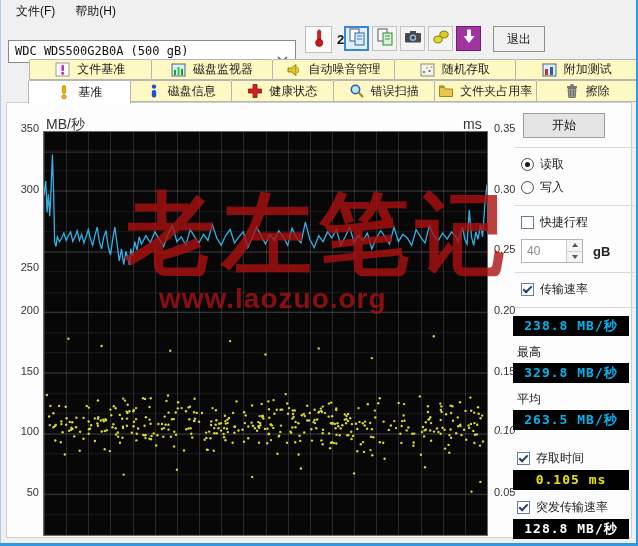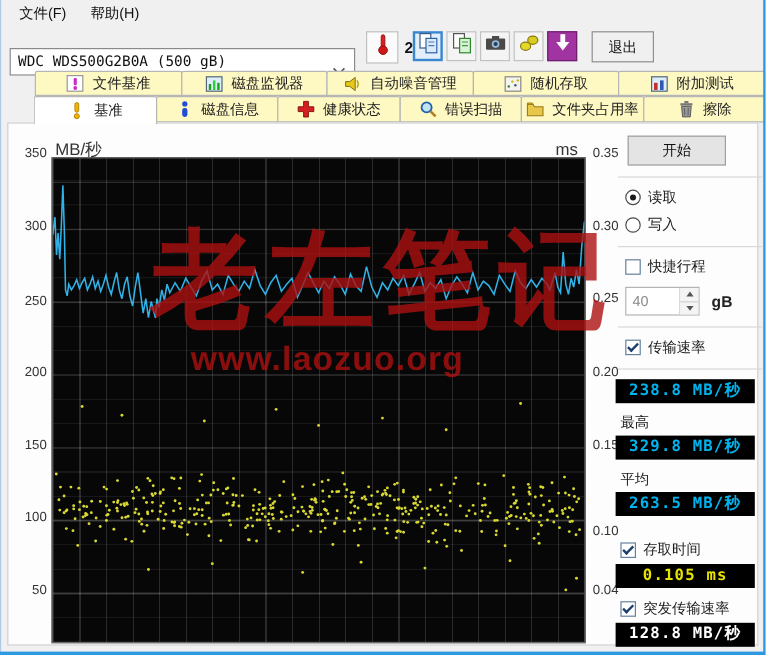--- a/index.html
+++ b/index.html
@@ -731,32 +731,32 @@
             <circle cx="310.1" cy="341.4" r="1.2" fill="#d8d832"></circle>
             <circle cx="381.0" cy="335.3" r="1.2" fill="#d8d832"></circle>
             <circle cx="427.5" cy="359.6" r="1.2" fill="#d8d832"></circle>
             <circle cx="436.4" cy="349.9" r="1.2" fill="#d8d832"></circle>
           </svg>
       </div>
       <div class="watermark" id="wm1">老左笔记</div>
       <div class="watermark" id="wm2">www.laozuo.org</div>
     <div class="tick tick-l" style="top: 18.998px; left: 5px;">350</div>
         <div class="tick tick-l" style="top: 79.6634px; left: 5px;">300</div>
-        <div class="tick tick-l" style="top: 142px; left: 5px;">250</div>
+        <div class="tick tick-l" style="top: 158px; left: 5px;">250</div>
         <div class="tick tick-l" style="top: 200.994px; left: 5px;">200</div>
         <div class="tick tick-l" style="top: 261.659px; left: 5px;">150</div>
         <div class="tick tick-l" style="top: 322.325px; left: 5px;">100</div>
         <div class="tick tick-l" style="top: 382.99px; left: 5px;">50</div>
         <div class="tick tick-r" style="top: 18.998px; left: 487px;">0.35</div>
         <div class="tick tick-r" style="top: 79.6634px; left: 487px;">0.30</div>
         <div class="tick tick-r" style="top: 140.329px; left: 487px;">0.25</div>
         <div class="tick tick-r" style="top: 200.994px; left: 487px;">0.20</div>
         <div class="tick tick-r" style="top: 261.659px; left: 487px;">0.15</div>
-        <div class="tick tick-r" style="top: 334px; left: 487px;">0.10</div>
-        <div class="tick tick-r" style="top: 382.99px; left: 487px;">0.04</div>
+        <div class="tick tick-r" style="top: 321px; left: 487px; font-style: italic;">0.10</div>
+        <div class="tick tick-r" style="top: 382.99px; left: 487px;">0.05</div>
       </div>
 
     <div class="rpanel">
       <div class="start-btn">开始</div>
       <hr class="sep">
       <div class="ctl-row">
         <span class="rd on"></span>
         <span>读取</span>
       </div>
       <div class="ctl-row">

